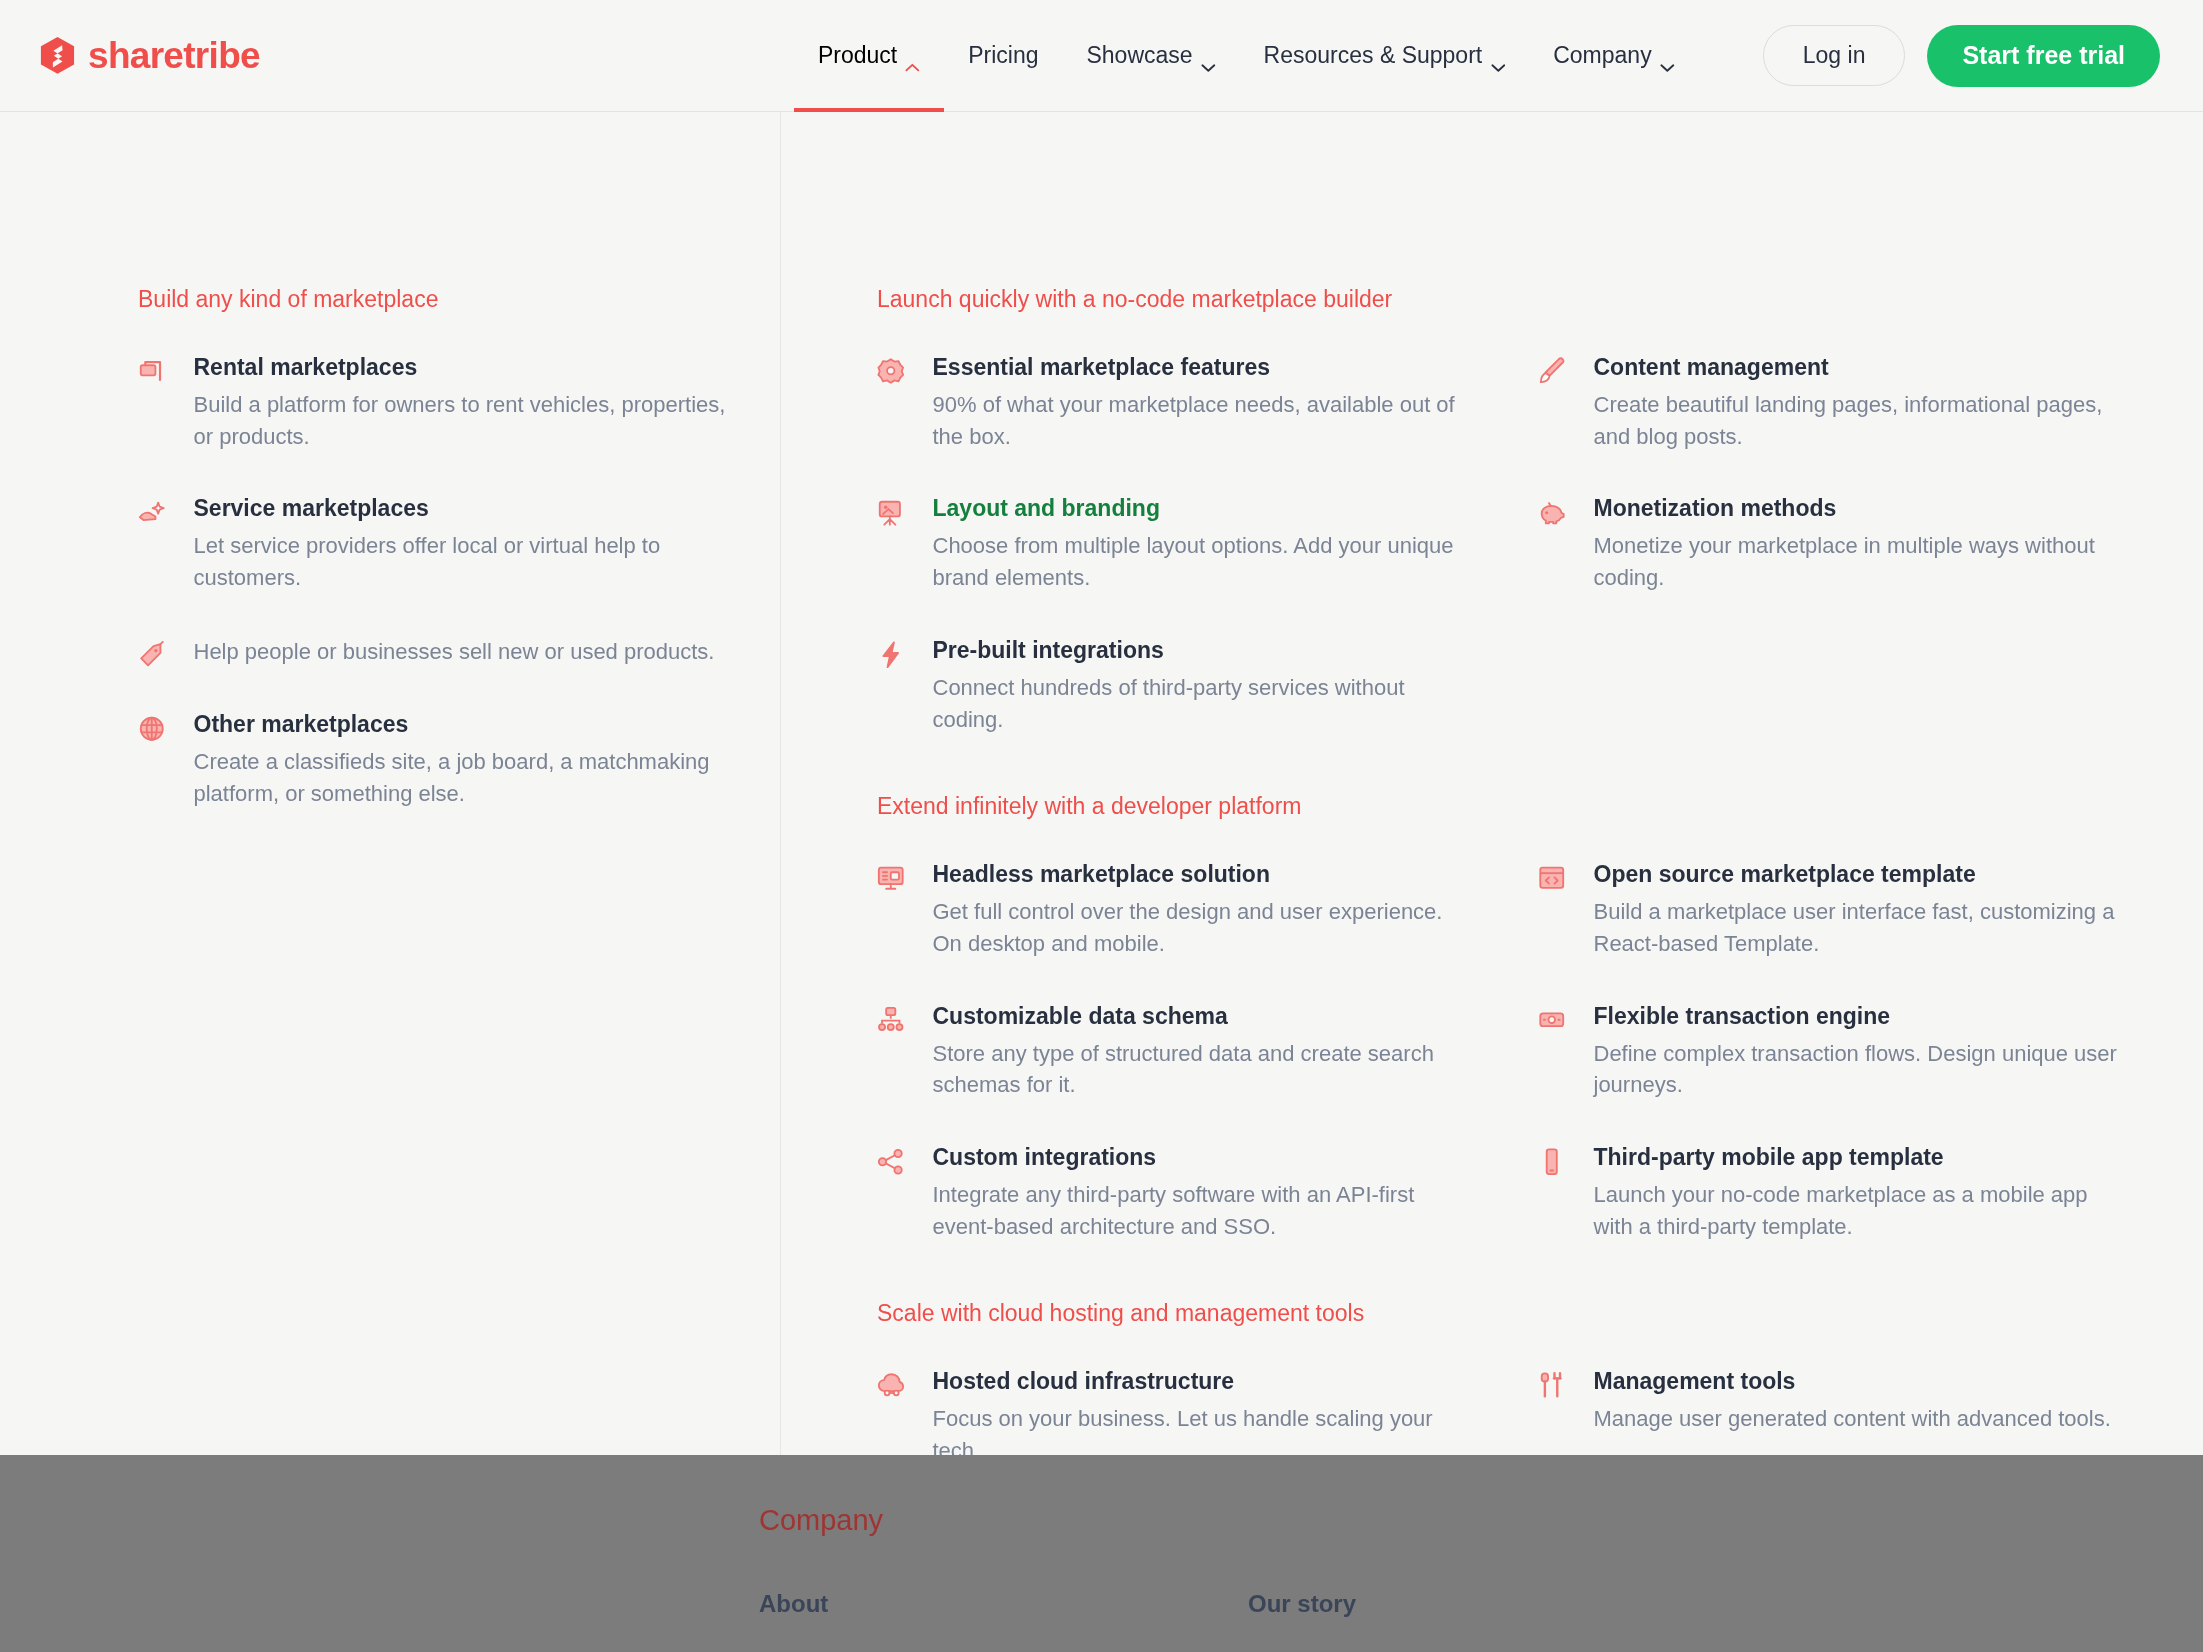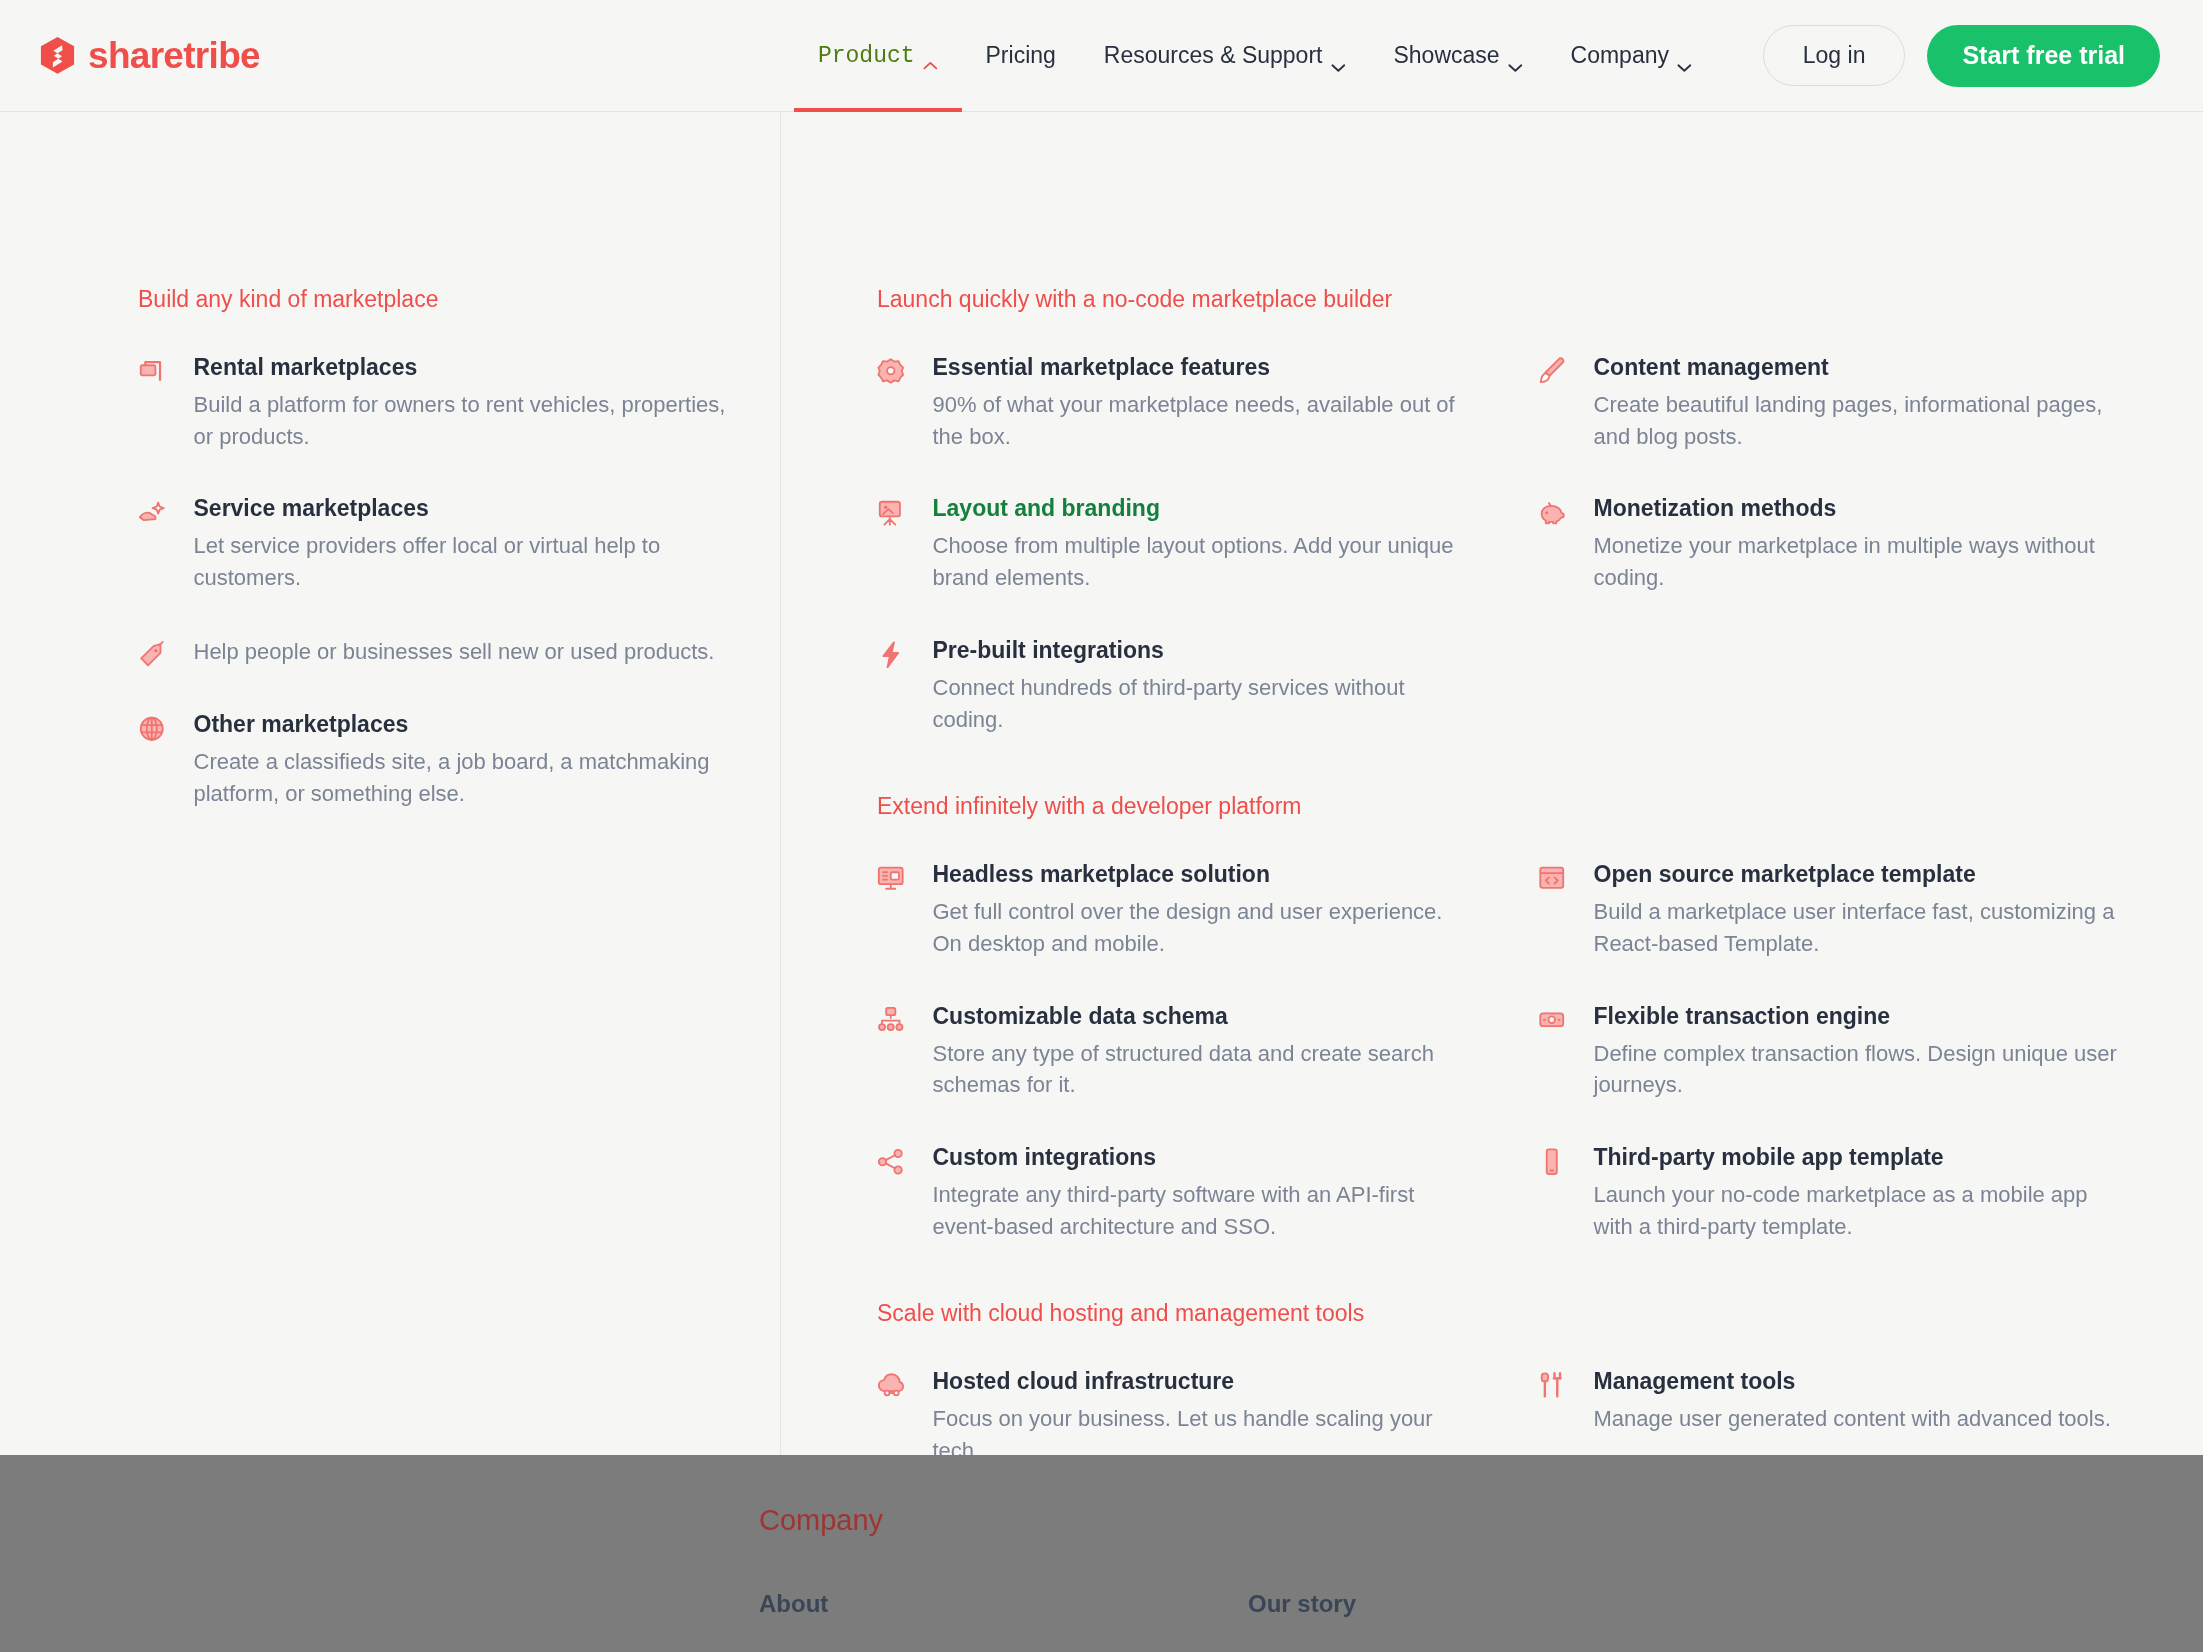--- a/index.html
+++ b/index.html
@@ -58,21 +58,21 @@
     align-items: center;
     gap: 8.3px;
     height: 112px;
     padding: 0 24px;
     font-size: 23px;
     font-weight: 400;
     color: #28303f;
     cursor: pointer;
     white-space: nowrap;
   }
-  .nav-item.active { color: #4d7c0f; font-family: Liberation Mono, monospace; }
+  .nav-item.active { color: #000000; }
   .nav-item.active::after {
     content: "";
     position: absolute;
     left: 0; right: 0; bottom: -0.9px;
     height: 4.6px;
     background: #ef4e4a;
   }
   .chev { display: inline-block; width: 14.7px; height: 9.2px; }
 
   .header-actions {
@@ -246,30 +246,30 @@
             <path d="M1.5 8 L8 2 L14.5 8" stroke="#ef4e4a" stroke-width="2" fill="none" stroke-linecap="round" stroke-linejoin="round"></path>
           </svg>
         </span>
       </div>
 
       <div class="nav-item">
         <span>Pricing</span>
       </div>
 
       <div class="nav-item">
-        <span>Resources &amp; Support</span>
+        <span>Showcase</span>
         <span class="chev">
           <svg viewBox="0 0 16 10" xmlns="http://www.w3.org/2000/svg">
             <path d="M1.5 2.5 L8 8.5 L14.5 2.5" stroke="#28303f" stroke-width="2" fill="none" stroke-linecap="round" stroke-linejoin="round"></path>
           </svg>
         </span>
       </div>
 
       <div class="nav-item">
-        <span>Showcase</span>
+        <span>Resources &amp; Support</span>
         <span class="chev">
           <svg viewBox="0 0 16 10" xmlns="http://www.w3.org/2000/svg">
             <path d="M1.5 2.5 L8 8.5 L14.5 2.5" stroke="#28303f" stroke-width="2" fill="none" stroke-linecap="round" stroke-linejoin="round"></path>
           </svg>
         </span>
       </div>
 
       <div class="nav-item">
         <span>Company</span>
         <span class="chev">

